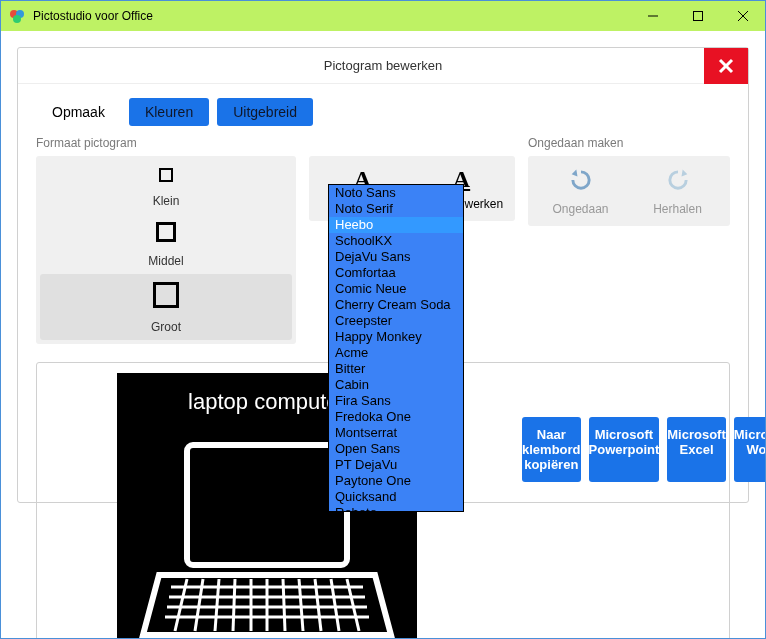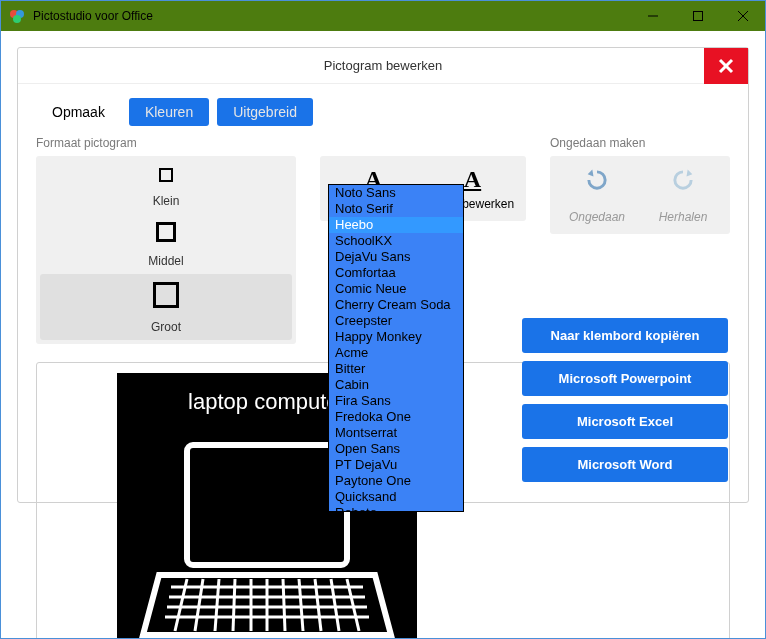--- a/index.html
+++ b/index.html
@@ -1,63 +1,63 @@
 <!DOCTYPE html>
 <html><head>
 <meta charset="utf-8">
 <style>
   * { box-sizing: border-box; margin: 0; padding: 0; font-family: "Segoe UI", Arial, sans-serif; }
   body { background: #fff; width: 766px; height: 639px; overflow: hidden; border: 1px solid #4a90d9; }
   
-  .titlebar { height: 30px; display: flex; align-items: center; padding: 0 0 0 8px; background: #4d7c0f; }
+  .titlebar { height: 30px; display: flex; align-items: center; padding: 0 0 0 8px; background: #bef264; }
   .titlebar .app-icon { width: 16px; height: 16px; margin-right: 8px; }
   .titlebar .title { font-size: 12px; color: #000; flex: 1; }
   .titlebar .win-btn { width: 45px; height: 30px; display: flex; align-items: center; justify-content: center; cursor: pointer; }
   
   .content { padding: 16px; }
   .panel { border: 1px solid #d0d0d0; border-radius: 3px; background: #fff; position: relative; height: 456px; }
   .panel-header { height: 36px; display: flex; align-items: center; justify-content: center; font-size: 13px; color: #333; border-bottom: 1px solid #eee; position: relative; }
   .close-red { position: absolute; right: 0; top: 0; width: 44px; height: 36px; background: #e81123; color: #fff; display: flex; align-items: center; justify-content: center; font-size: 18px; cursor: pointer; }
   
   .tabs { display: flex; gap: 8px; padding: 14px 18px 10px; }
   .tab { padding: 6px 16px; font-size: 14px; border-radius: 3px; cursor: pointer; }
   .tab.plain { background: #fff; color: #000; }
-  .tab.active { background: #1a73e8; color: #e5e5e5; }
-  
-  .row1 { display: flex; padding: 0 18px; gap: 24px; }
+  .tab.active { background: #1a73e8; color: #0f172a; }
+  
+  .row1 { display: flex; padding: 0 18px; gap: 13px; }
   .group-label { font-size: 12px; color: #7a7a7a; margin-bottom: 6px; }
   .format-group { flex: 0 0 260px; }
   .size-btns { display: flex; background: #f0f0f0; border-radius: 3px; padding: 4px; flex-direction: column; }
   .size-btn { flex: 1; text-align: center; padding: 8px 0 6px; cursor: pointer; border-radius: 3px; }
   .size-btn.selected { background: #e0e0e0; }
   .size-icon { display: inline-block; border: 2px solid #000; }
   .size-icon.small { width: 14px; height: 14px; }
   .size-icon.medium { width: 20px; height: 20px; border-width: 3px; }
   .size-icon.large { width: 26px; height: 26px; border-width: 3px; }
   .size-lbl { display: block; font-size: 12px; margin-top: 8px; color: #333; }
   
   .text-group { flex: 0 0 206px; }
   .text-btns { display: flex; background: #f0f0f0; border-radius: 3px; padding: 4px; }
   .text-btn { flex: 1; text-align: center; padding: 6px 0; cursor: pointer; }
   .text-btn .icon-a { font-size: 24px; font-family: Georgia, serif; font-weight: bold; }
   .text-btn .lbl { display: block; font-size: 12px; margin-top: 4px; }
   
   .undo-group { flex: 1; }
   .undo-btns { display: flex; background: #f0f0f0; border-radius: 3px; padding: 4px; }
   .undo-btn { flex: 1; text-align: center; padding: 6px 0; cursor: pointer; color: #8aa3b8; }
-  .undo-btn .lbl { display: block; font-size: 12px; margin-top: 12px; color: #999; font-style: italic; }
+  .undo-btn .lbl { display: block; font-size: 12px; margin-top: 4px; color: #999; }
   
   .preview-panel { margin: 18px; border: 1px solid #d0d0d0; border-radius: 3px; padding: 10px; position: relative; height: 340px; }
   .preview-canvas { width: 300px; height: 300px; background: #000; position: relative; margin-left: 70px; }
   .preview-text { position: absolute; top: 16px; left: 0; right: 0; text-align: center; color: #fff; font-size: 22px; }
   .laptop-svg { position: absolute; top: 62px; left: 22px; }
   .status-label { position: absolute; right: 12px; bottom: 8px; font-size: 12px; color: #1a73e8; display: flex; align-items: center; gap: 6px; }
   .kb-icon { display:inline-block; width:18px; height:11px; border:1px solid #666; border-radius:2px; position:relative; }
   
-  .actions { position: absolute; right: 20px; bottom: 20px; display: flex; flex-direction: column; gap: 8px; width: 206px; }
+  .actions { position: absolute; right: 20px; bottom: 20px; display: flex; flex-direction: row; gap: 8px; width: 206px; }
   .action-btn { background: #1a73e8; color: #fff; font-size: 13px; font-weight: bold; padding: 10px 0; text-align: center; border-radius: 3px; cursor: pointer; }
   
   .font-dropdown { position: absolute; top: 136px; left: 310px; width: 136px; background: #3b82f6; border: 1px solid #000; z-index: 10; font-size: 13px; max-height: 328px; overflow: hidden; }
   .font-item { padding: 0 6px; line-height: 16px; cursor: pointer; white-space: nowrap; }
   .font-item.selected { background: #3399ff; color: #fff; }
 </style>
 </head>
 <body>
 
 <div class="titlebar">

